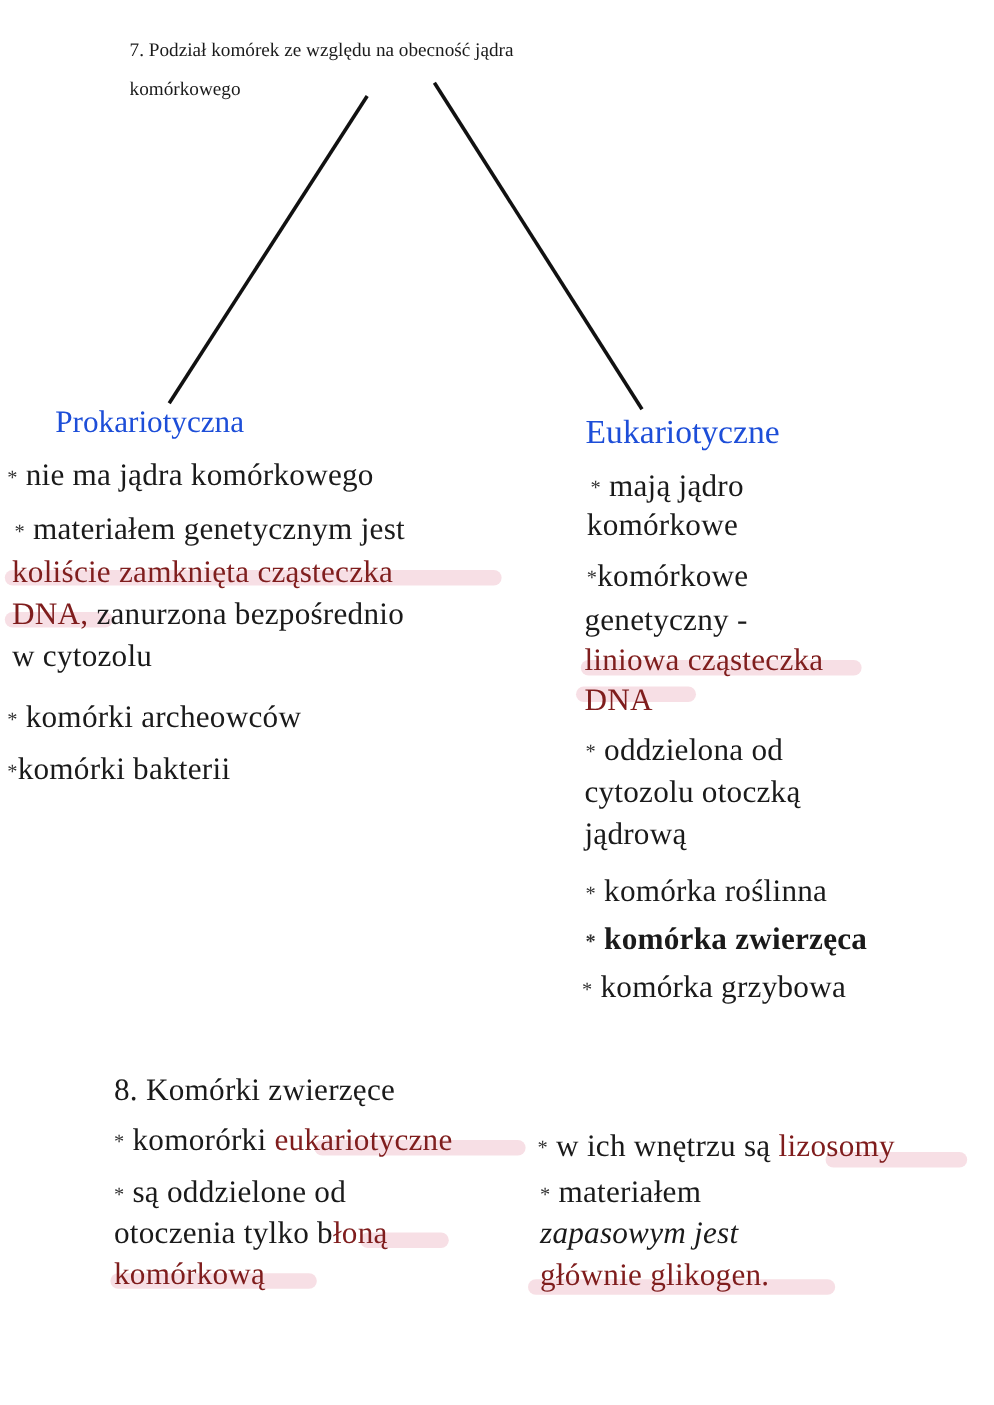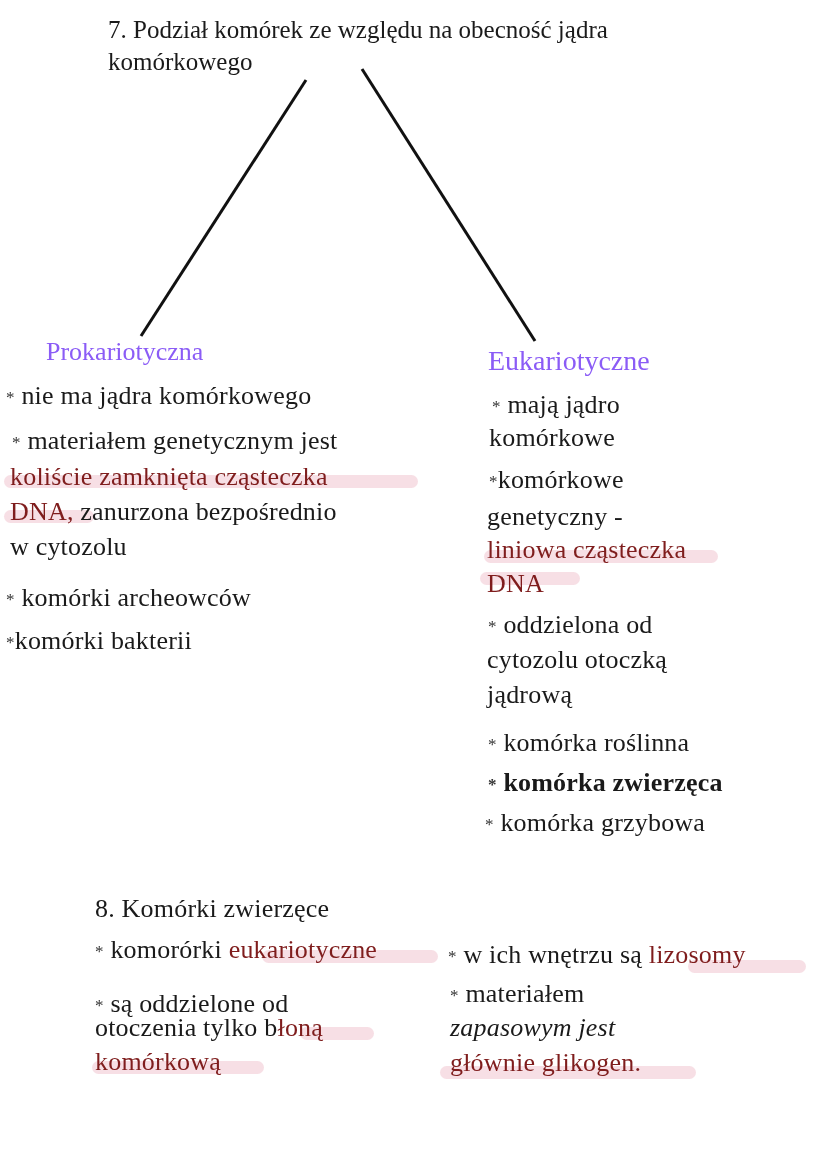--- a/index.html
+++ b/index.html
@@ -1,21 +1,21 @@
 <!DOCTYPE html>
 <html><head>
 <meta charset="utf-8">
 <style>
   html, body { margin:0; padding:0; background:#ffffff; }
   body { width:828px; height:1171px; position:relative; overflow:hidden;
          font-family:"Liberation Serif","DejaVu Serif",serif; color:#1a1a1a; }
   .abs { position:absolute; white-space:nowrap; }
   .t { font-size:26px; line-height:34px; letter-spacing:0.2px; }
-  .title { font-size:25px; line-height:32px; }
-  .pink { color:#8b5cf6; font-size:26px; }
+  .title { font-size:16px; line-height:32px;margin-top:13px; }
+  .pink { color:#1d4ed8; font-size:26px; }
   .hl { position:absolute; height:13px; background:#f6dbe2; border-radius:8px; opacity:0.9; }
   .hlt { color:#7f1d1d; }
   .star { font-size:17px; vertical-align:top; position:relative; top:2px; color:#333; }
   svg { position:absolute; left:0; top:0; }
 </style>
 </head>
 <body>
 
 <svg width="828" height="1171">
   <line x1="306" y1="80" x2="141" y2="336" stroke="#111" stroke-width="3"></line>
@@ -84,21 +84,21 @@
   <span>komórka grzybowa</span>
 </div>
 
 <div class="abs t" style="left:95px;top:892px;">8. Komórki zwierzęce</div>
 
 <div class="hl" style="left:262px;top:950px;width:176px;"></div>
 <div class="abs t" style="left:95px;top:933px;">
   <span class="star">*</span>
   <span>komorórki </span><span class="hlt">eukariotyczne</span>
 </div>
-<div class="abs t" style="left:95px;top:977px;margin-top:10px;">
+<div class="abs t" style="left:95px;top:977px;">
   <span class="star">*</span>
   <span>są oddzielone od</span>
 </div>
 <div class="hl" style="left:300px;top:1027px;width:74px;"></div>
 <div class="abs t" style="left:95px;top:1011px;">
   <span>otoczenia tylko b</span><span class="hlt">łoną</span>
 </div>
 <div class="hl" style="left:92px;top:1061px;width:172px;"></div>
 <div class="abs t hlt" style="left:95px;top:1045px;">komórkową</div>
 

